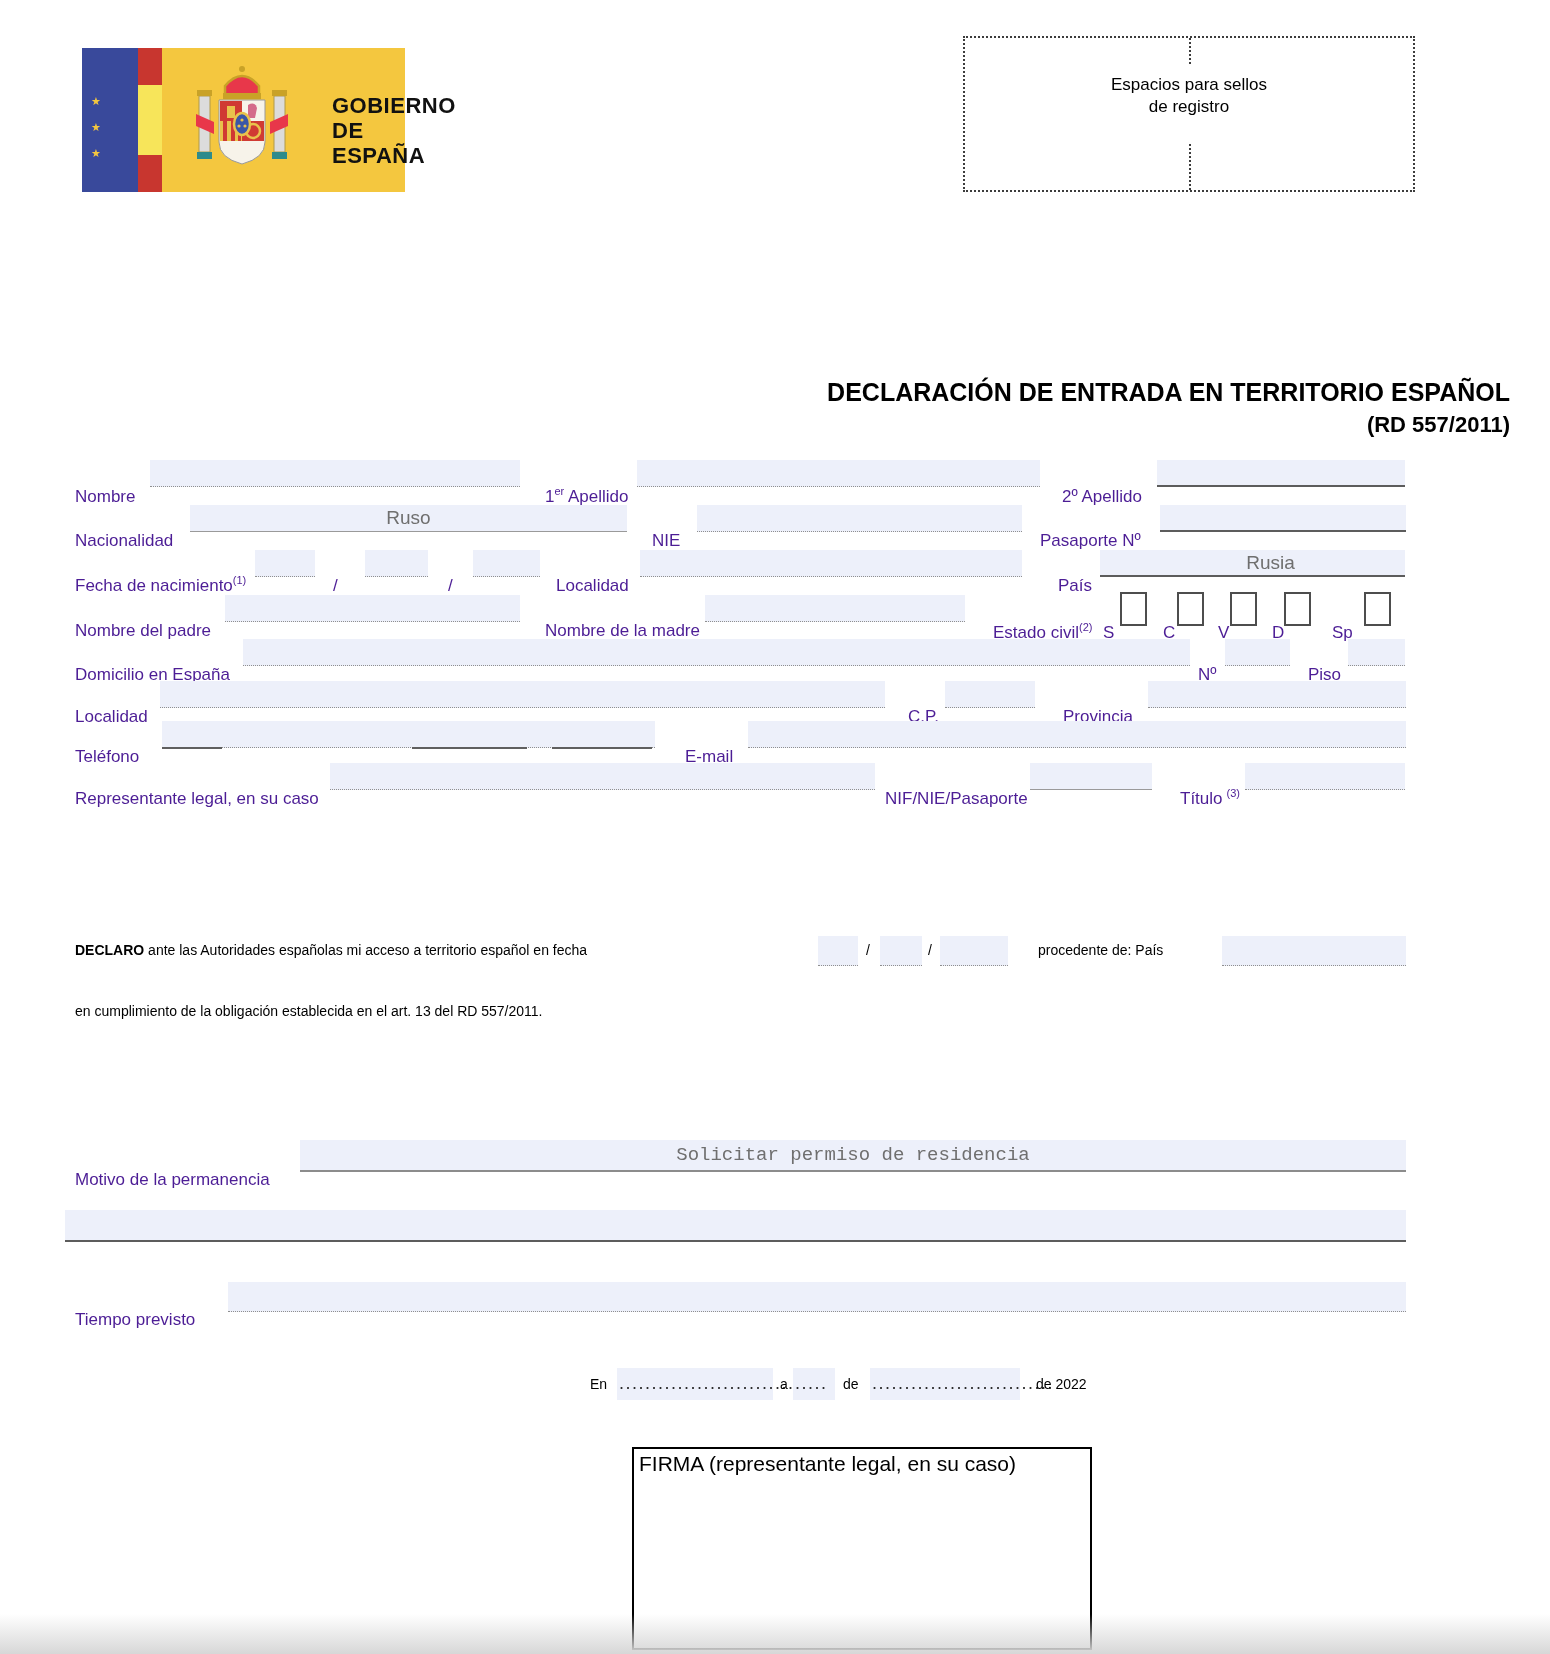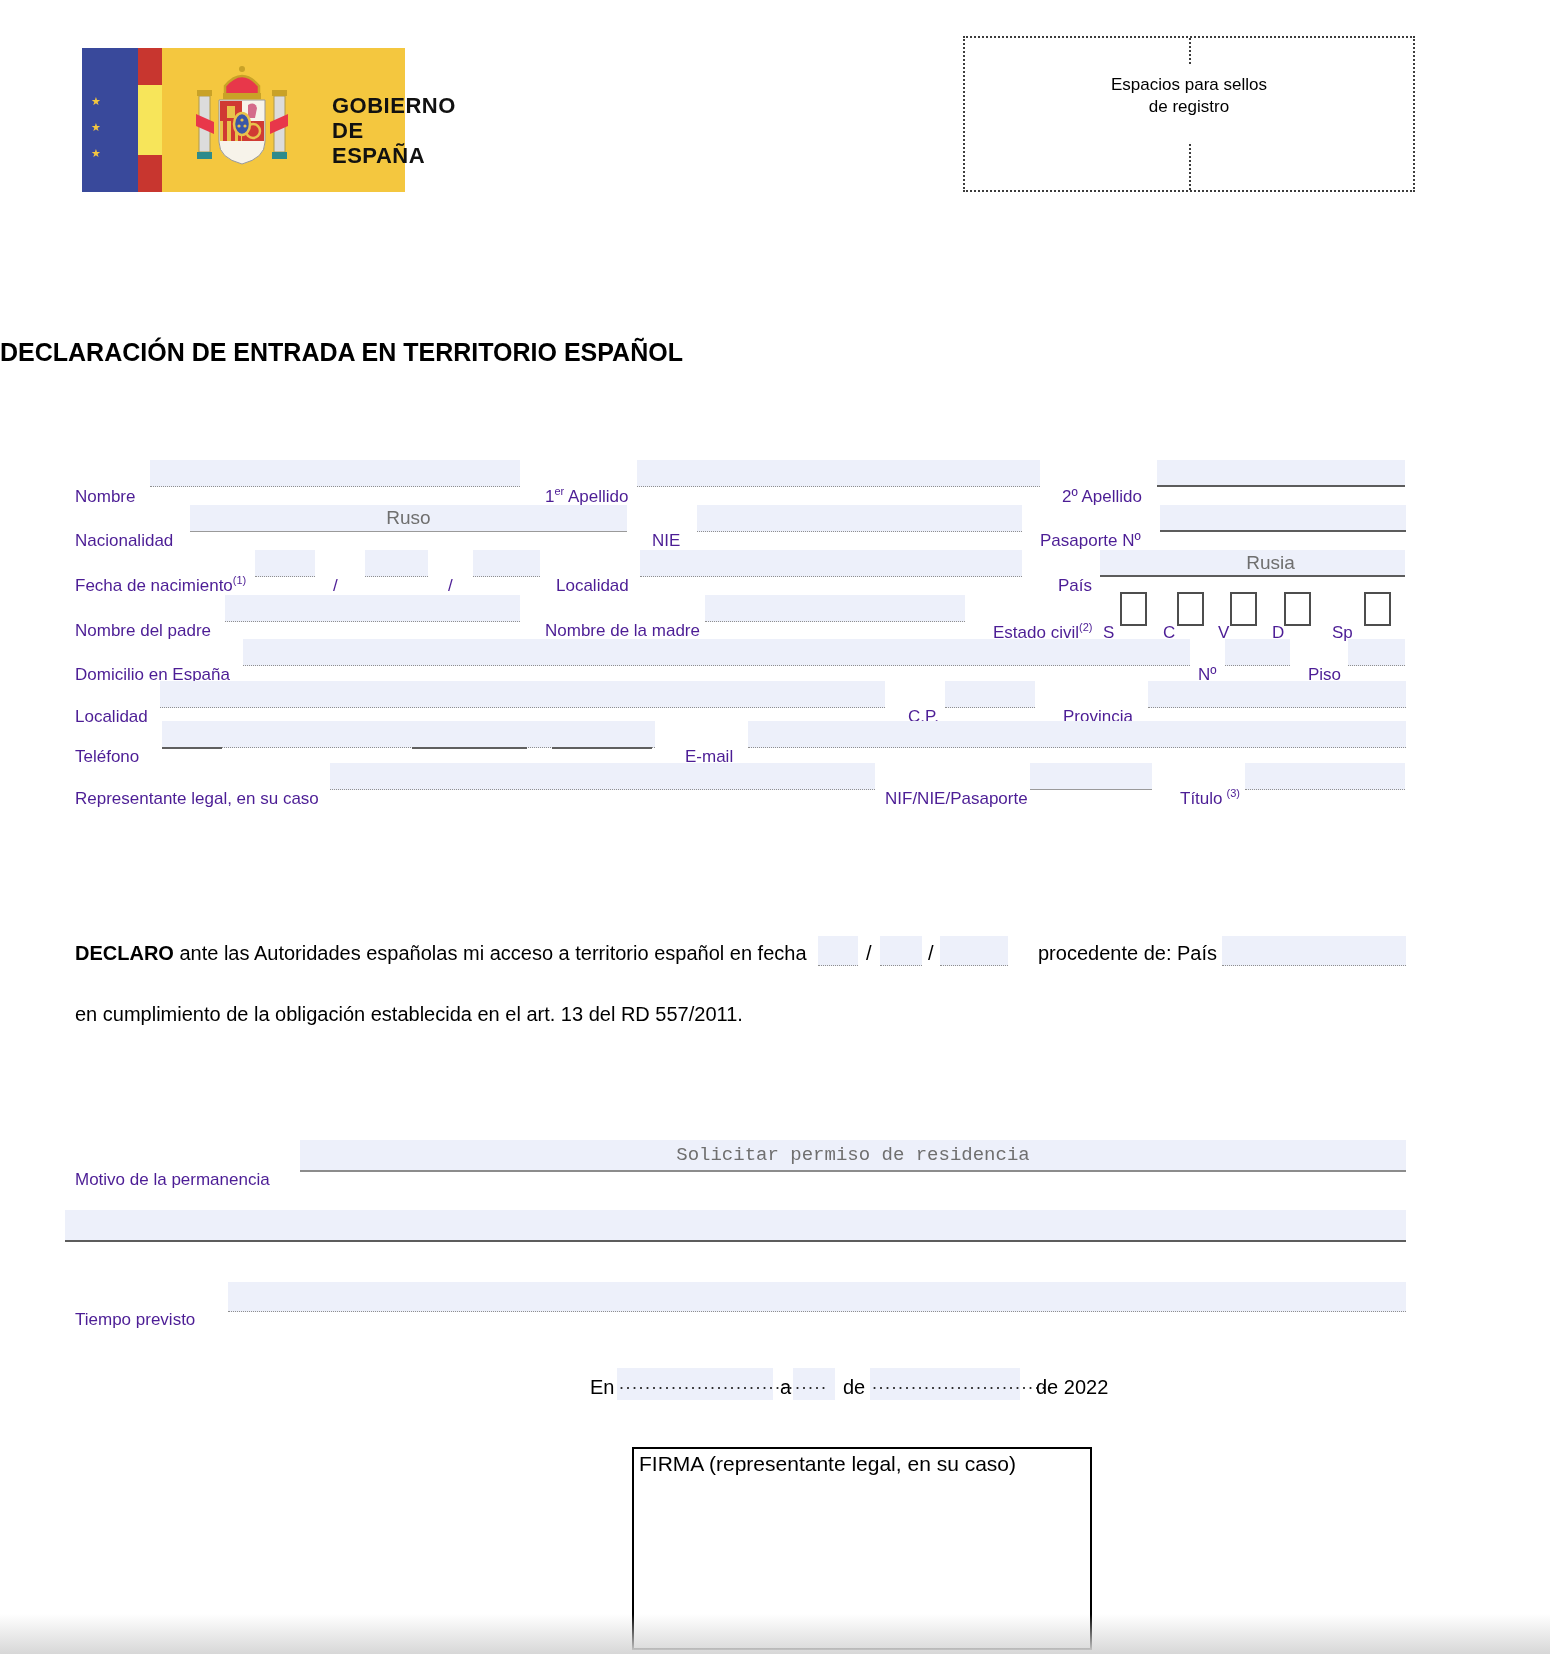--- a/index.html
+++ b/index.html
@@ -13,41 +13,41 @@
   .fld{position:absolute;height:27px;background:#edf0fa;border-bottom:1px dotted #8f8f8f;box-sizing:border-box;}
   .fld--solid{border-bottom:1px solid #9a9a9a;}
   .fld--dark{border-bottom:2px solid #5c5c5c;padding-left:36px;}
   .fld--thick{border-bottom:2px solid #8c8c8c;font-family:Liberation Mono, monospace;}
   .val{display:block;width:100%;text-align:center;color:#6f6f6f;font-size:19px;line-height:26px;
        white-space:nowrap;overflow:hidden;}
   .seg{position:absolute;bottom:-2px;height:0;border-bottom:2px solid #5f5f5f;}
 
   .chk{position:absolute;width:27px;height:34px;background:#fff;border:2px solid #4d4d4d;box-sizing:border-box;}
 
-  .title{position:absolute;left:0;width:1510px;text-align:left;font-weight:bold;}
+  .title{position:absolute;left:0;width:1510px;text-align:right;font-weight:bold;margin-top:40px;}
 
   
   .logo{position:absolute;left:82px;top:48px;width:323px;height:144px;background:#f4c73f;display:flex;}
   .eu{position:relative;width:56px;height:100%;background:#39499b;flex:none;}
   .eu .st{position:absolute;left:9px;color:#f4c73f;font-size:11px;line-height:11px;}
   .esflag{width:24px;height:100%;flex:none;display:flex;flex-direction:column;}
   .esflag .r{background:#c8362f;height:26%;}
   .esflag .y{background:#f7e55a;height:48%;}
   .arms{position:relative;flex:1;}
   .logo-text{position:absolute;left:130px;top:45px;font-weight:bold;font-size:22px;line-height:25px;
              letter-spacing:.5px;color:#111;margin-left:40px;}
 
   
   .stamp{position:absolute;left:963px;top:36px;width:452px;height:156px;border:2px dotted #3c3c3c;box-sizing:border-box;}
   .stamp .txt{position:absolute;left:0;top:36px;width:100%;text-align:center;font-size:17px;line-height:22px;}
   .stamp .tick{position:absolute;left:50%;border-left:2px dotted #3c3c3c;}
   .tick-top{top:0;height:26px;}
   .tick-bot{bottom:0;height:46px;}
 
-  .para{position:absolute;font-size:20px;white-space:nowrap;}
+  .para{position:absolute;font-size:14px;white-space:nowrap;}
   .dotsfld{position:absolute;height:32px;background:#edf0fa;}
   .dots{display:block;font-size:18px;line-height:30px;letter-spacing:1.5px;color:#2b2b2b;padding-left:2px;white-space:nowrap;}
 
   .firma{position:absolute;left:632px;top:1447px;width:460px;height:203px;border:2px solid #000;box-sizing:border-box;background:#fff;}
   .firma .cap{position:absolute;left:5px;top:3px;font-size:21px;}
 
   .shade{position:absolute;left:0;right:0;bottom:0;height:40px;
          background:linear-gradient(to bottom,rgba(255,255,255,0),#d7d7d7);pointer-events:none;}
 </style>
 </head>
@@ -105,20 +105,21 @@
   <div class="stamp">
     <div class="tick tick-top"></div>
     <div class="tick tick-bot"></div>
     <div class="txt">
       <div>Espacios para sellos</div>
       <div>de registro</div>
     </div>
   </div>
 
   <div class="title" style="top:338px;font-size:25px">DECLARACIÓN DE ENTRADA EN TERRITORIO ESPAÑOL</div>
+  <div class="title" style="top:372px;font-size:22px">(RD 557/2011)</div>
 
   <div class="lbl" style="left:75px;top:467px">Nombre</div>
   <div class="fld" style="left:150px;top:460px;width:370px"></div>
   <div class="lbl" style="left:545px;top:467px"><span>1</span><sup>er</sup><span> Apellido</span></div>
   <div class="fld" style="left:637px;top:460px;width:403px"></div>
   <div class="lbl" style="left:1062px;top:467px">2º Apellido</div>
   <div class="fld fld--dark" style="left:1157px;top:460px;width:248px"></div>
 
   <div class="lbl" style="left:75px;top:511px">Nacionalidad</div>
   <div class="fld fld--solid" style="left:190px;top:505px;width:437px">

